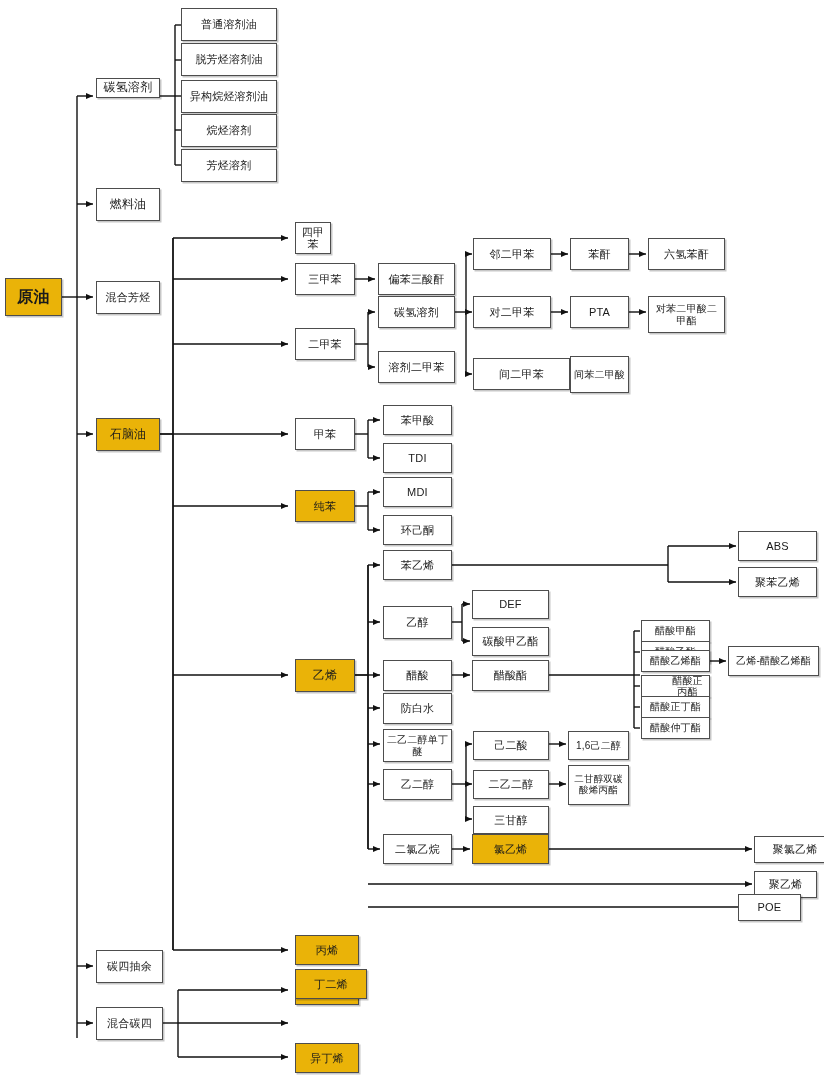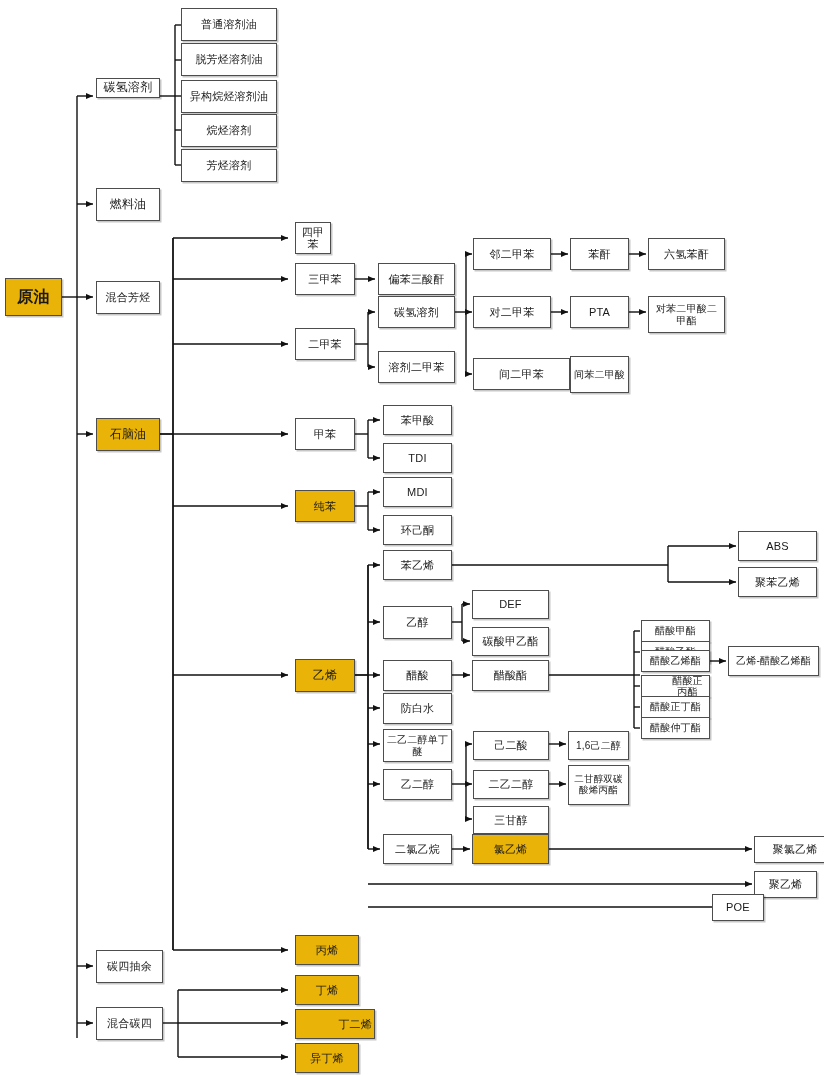--- a/index.html
+++ b/index.html
@@ -347,37 +347,37 @@
   </div>
   <div class="node green" style="left:472px;top:834px;width:77px;height:30px;">
     <span>氯乙烯</span>
   </div>
   <div class="node" style="left:754px;top:836px;width:82px;height:27px;">
     <span>聚氯乙烯</span>
   </div>
   <div class="node" style="left:754px;top:871px;width:63px;height:27px;">
     <span>聚乙烯</span>
   </div>
-  <div class="node" style="left:712px;top:894px;width:52px;height:27px;justify-content:center;">
+  <div class="node" style="left:738px;top:894px;width:63px;height:27px;justify-content:center;">
     <span>POE</span>
   </div>
 
   <div class="node" style="left:96px;top:950px;width:67px;height:33px;">
     <span>碳四抽余</span>
   </div>
   <div class="node" style="left:96px;top:1007px;width:67px;height:33px;">
     <span>混合碳四</span>
   </div>
 
   <div class="node green" style="left:295px;top:935px;width:64px;height:30px;">
     <span>丙烯</span>
   </div>
   <div class="node green" style="left:295px;top:975px;width:64px;height:30px;">
     <span>丁烯</span>
   </div>
-  <div class="node green" style="left:295px;top:1009px;width:80px;height:30px;justify-content:flex-end;">
+  <div class="node green" style="left:295px;top:969px;width:72px;height:30px;">
     <span>丁二烯</span>
   </div>
   <div class="node green" style="left:295px;top:1043px;width:64px;height:30px;">
     <span>异丁烯</span>
   </div>
 
 </div>
 
 </body></html>

